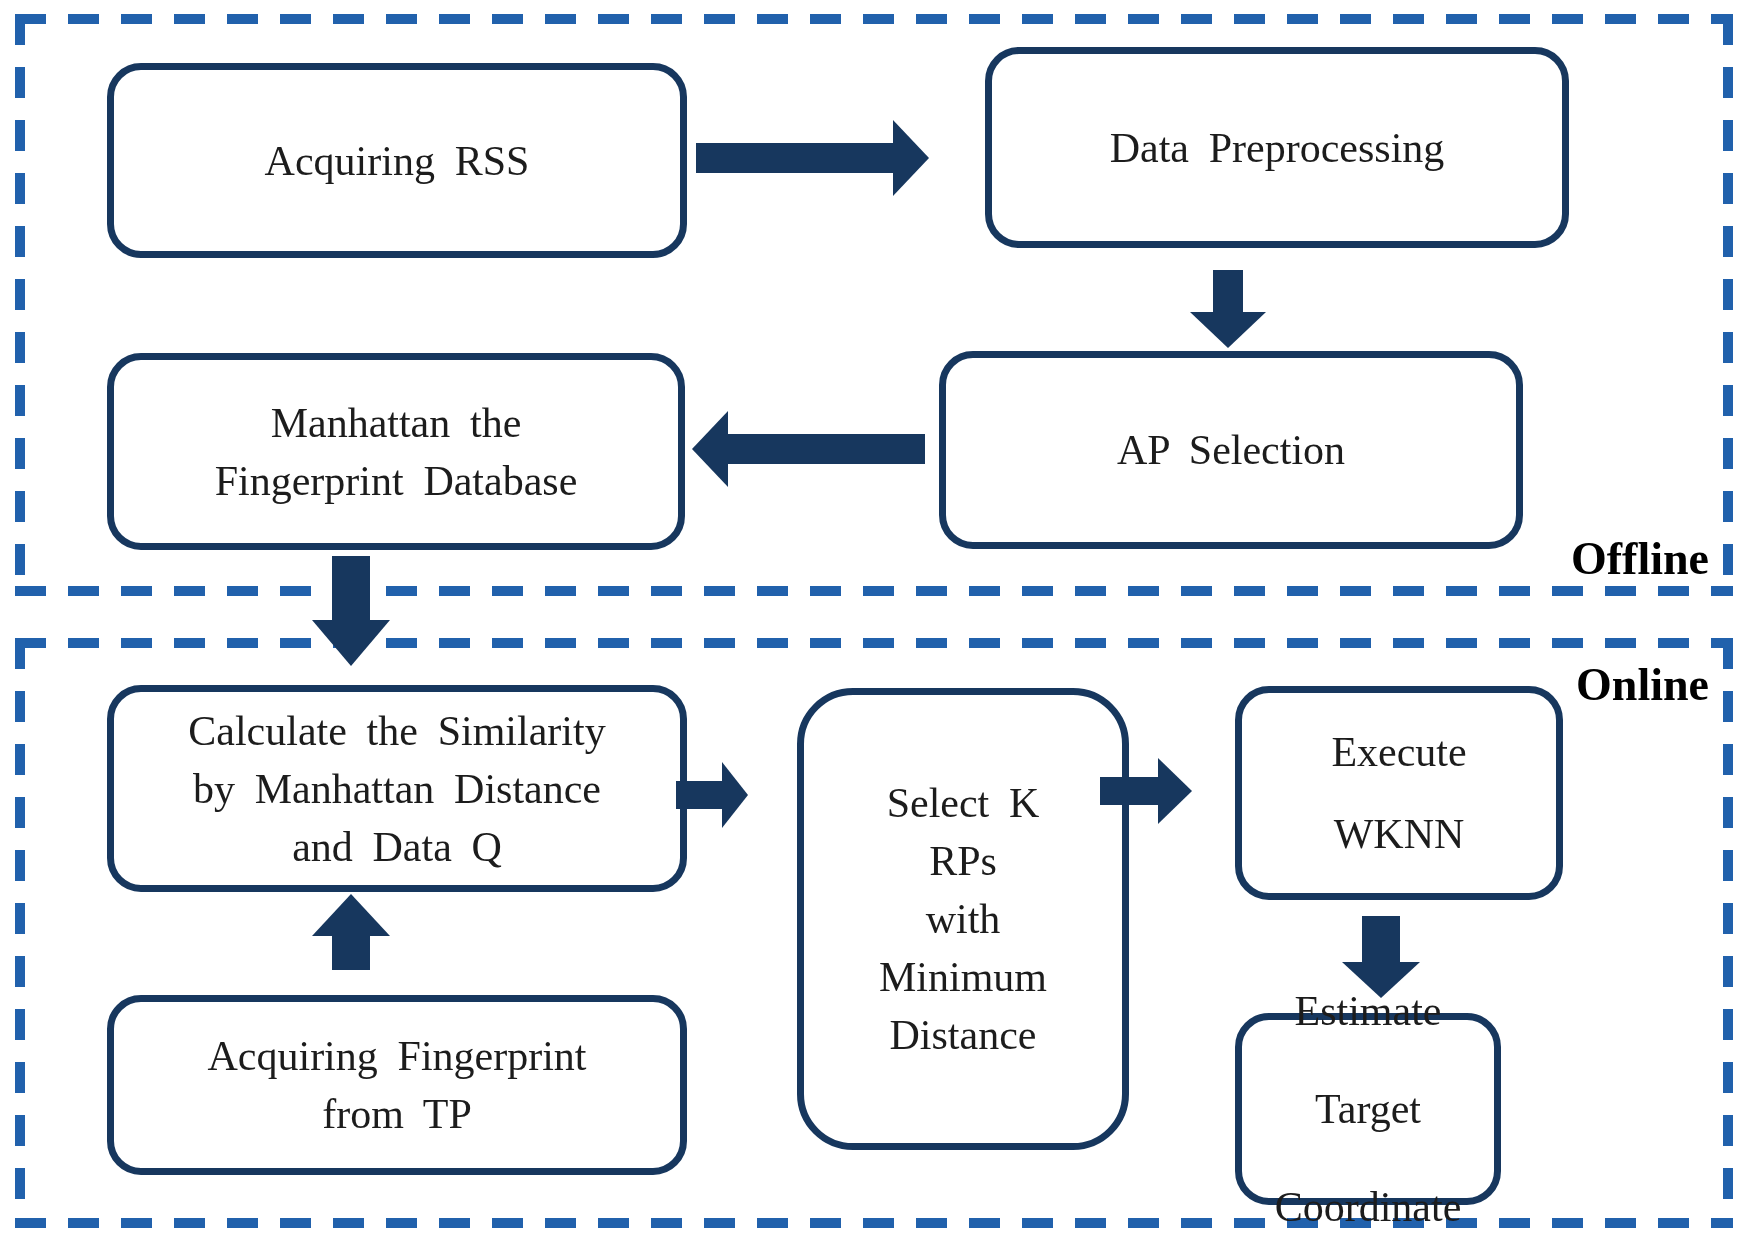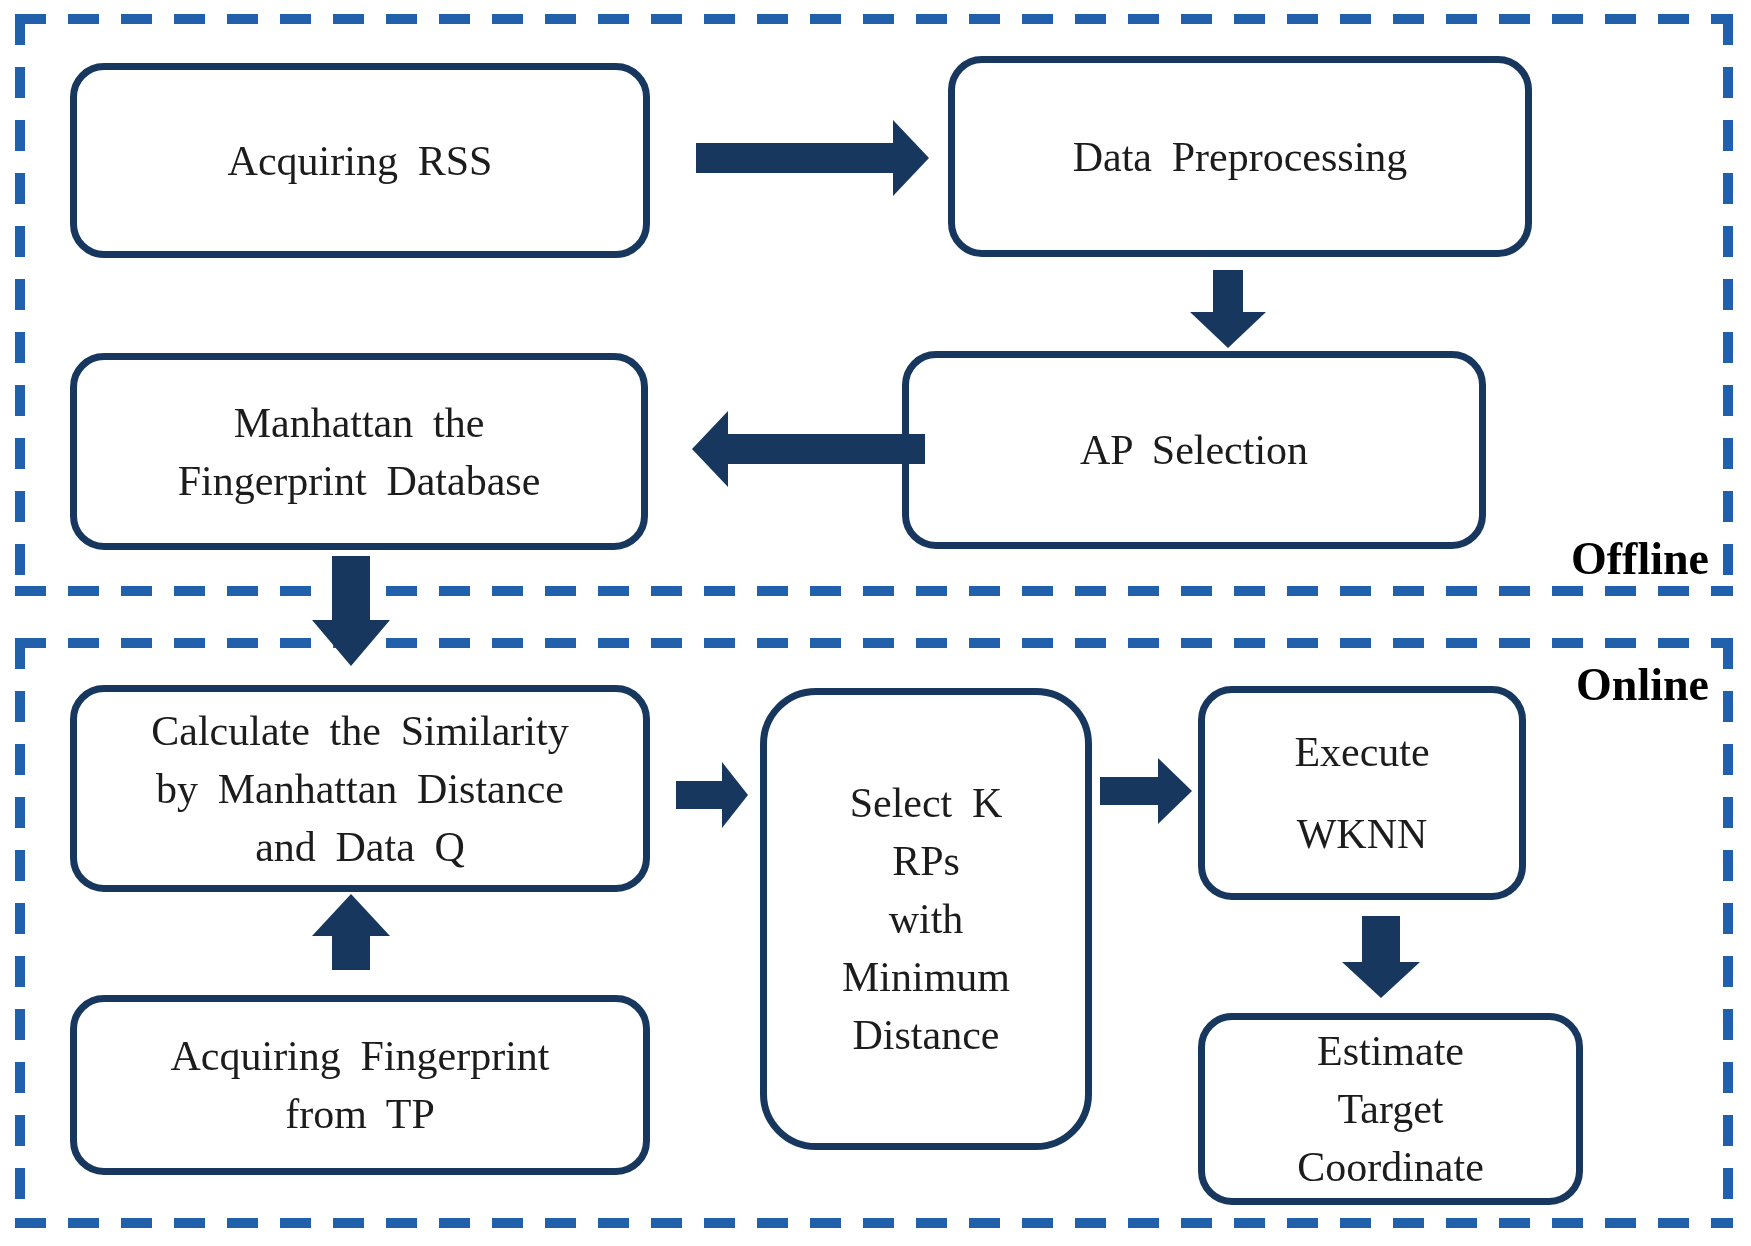--- a/index.html
+++ b/index.html
@@ -35,20 +35,21 @@
     border:7px solid var(--box-border);
     border-radius:34px;
     background:#fff;
     display:flex;flex-direction:column;
     align-items:center;justify-content:center;
     text-align:center;
     color:var(--text);
     font-size:42px;line-height:58px;
     word-spacing:0.22em;
     box-sizing:border-box;
+    margin-left:37px;
   }
   .node.tall{border-radius:56px;}
   .node .line{white-space:nowrap;}
   
   .section-label{
     position:absolute;
     font-size:46px;font-weight:bold;
     color:var(--label-text);
     text-align:right;width:280px;
   }
@@ -75,21 +76,21 @@
     <div class="strip v right"></div>
   </div>
 
   <div class="section-label" style="right:42px;top:532px;">Offline</div>
   <div class="section-label" style="right:42px;top:658px;">Online</div>
 
   <div class="node" style="left:70px;top:63px;width:580px;height:195px;">
     <div class="line">Acquiring RSS</div>
   </div>
 
-  <div class="node" style="left:948px;top:56px;width:584px;height:201px;text-align:center;">
+  <div class="node" style="left:948px;top:47px;width:584px;height:201px;text-align:center;">
     <div class="line">Data Preprocessing</div>
   </div>
 
   <div class="node" style="left:902px;top:351px;width:584px;height:198px;">
     <div class="line">AP Selection</div>
   </div>
 
   <div class="node" style="left:70px;top:353px;width:578px;height:197px;">
     <div class="line">Manhattan the</div>
     <div class="line">Fingerprint Database</div>
@@ -112,21 +113,21 @@
     <div class="line">with</div>
     <div class="line">Minimum</div>
     <div class="line">Distance</div>
   </div>
 
   <div class="node" style="left:1198px;top:686px;width:328px;height:214px;gap:24px;">
     <div class="line">Execute</div>
     <div class="line">WKNN</div>
   </div>
 
-  <div class="node" style="left:1198px;top:1013px;width:385px;height:192px;">
+  <div class="node" style="left:1198px;top:1013px;width:266px;height:192px;gap:40px;">
     <div class="line">Estimate</div>
     <div class="line">Target</div>
     <div class="line">Coordinate</div>
   </div>
 
   <svg class="arrow" style="left:696px;top:120px;" width="233" height="76" viewBox="0 0 233 76">
     <rect x="0" y="23" width="197" height="30"></rect>
     <polygon points="197,0 233,38 197,76"></polygon>
   </svg>
 

